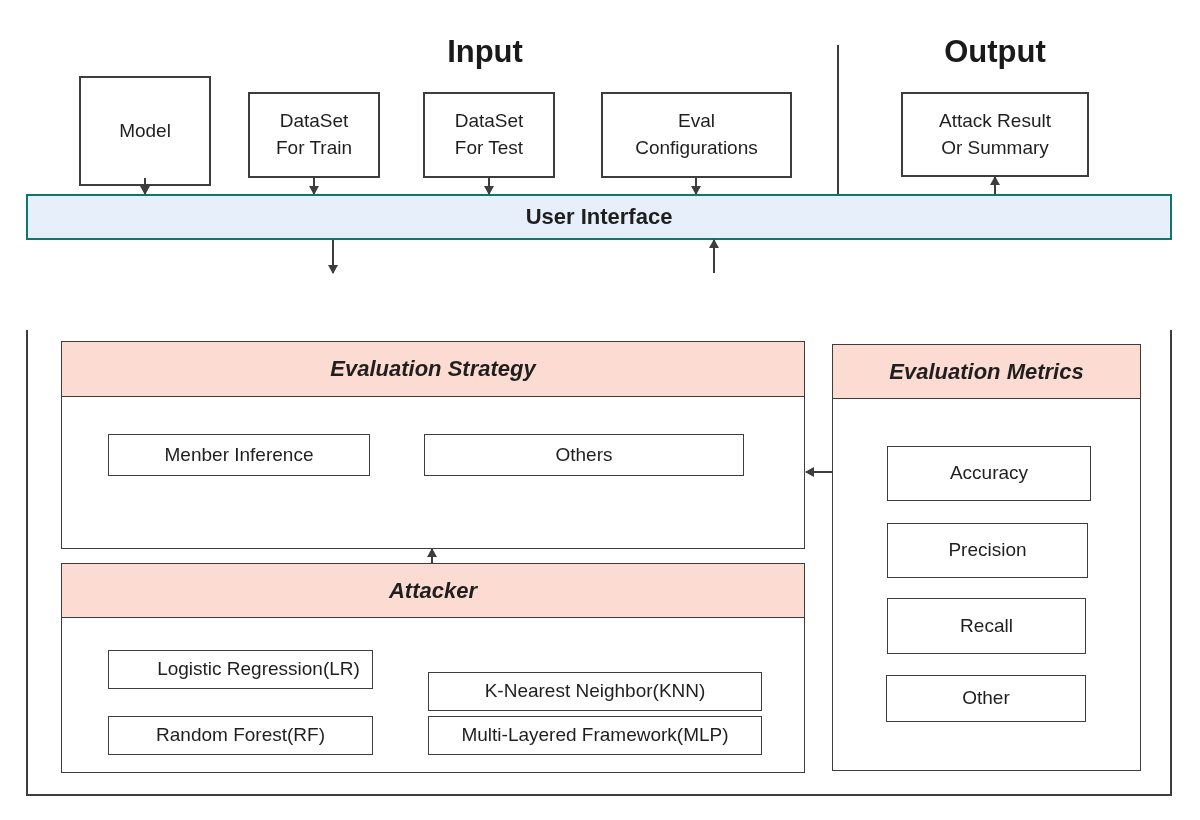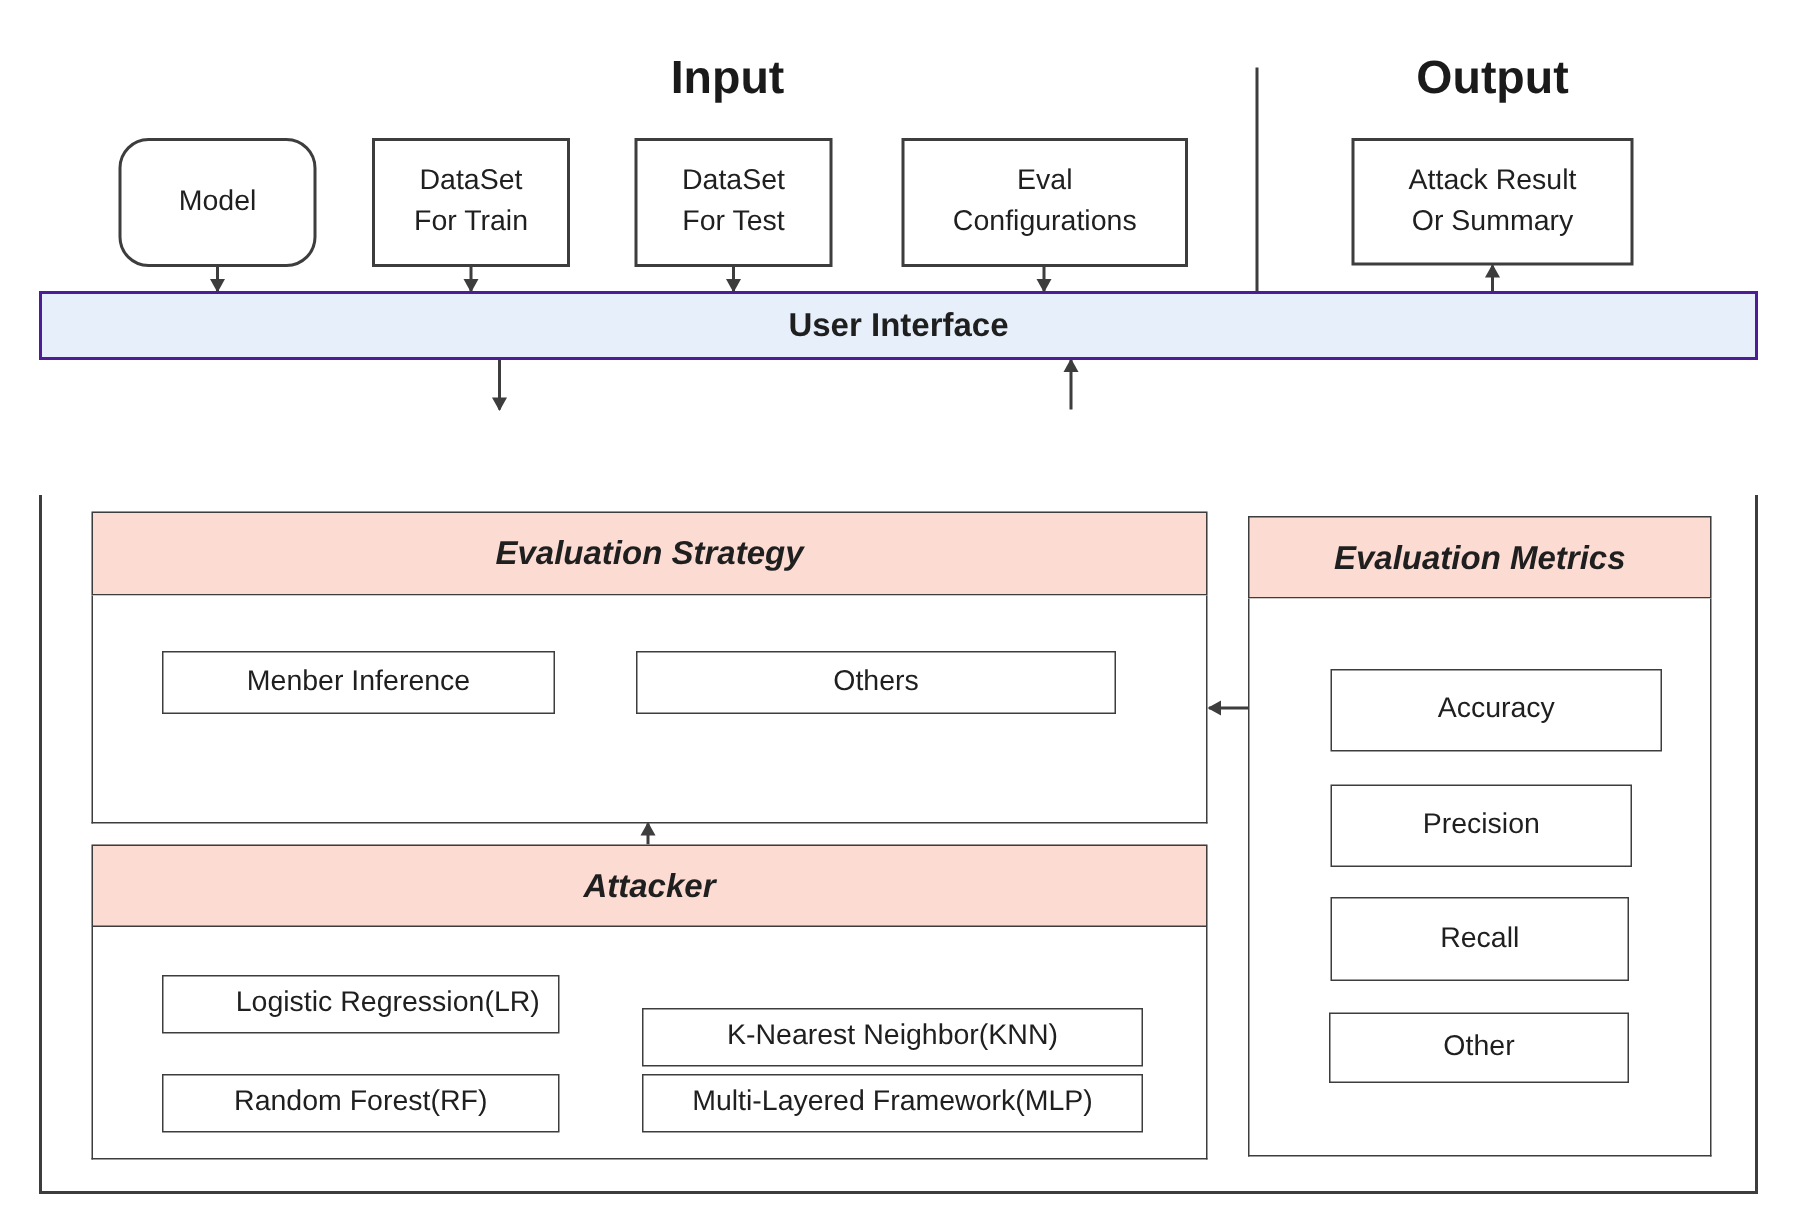--- a/index.html
+++ b/index.html
@@ -10,21 +10,21 @@
   }
   .abs{position:absolute;box-sizing:border-box;}
   .title{font-size:31px;font-weight:bold;color:#1a1a1a;text-align:center;}
   .node{
     border:2px solid #3d3d3d;background:#ffffff;
     display:flex;align-items:center;justify-content:center;
     text-align:center;font-size:19px;line-height:1.4;white-space:pre-line;
   }
   .thin{border-width:1.5px;}
   .band{
-    border:2px solid #4c1d95;display:flex;align-items:center;justify-content:center;
+    border:2px solid #0f766e;display:flex;align-items:center;justify-content:center;
     font-weight:bold;
   }
   .ui-band{background:#e6effa;font-size:22px;}
   .fw-band{background:#f9a78b;font-size:24px;}
   .sec-head{background:#fcdcd2;border:1.5px solid #3d3d3d;font-size:22px;font-weight:bold;
     display:flex;align-items:center;justify-content:center;font-style:italic;}
   .sec-body{background:#ffffff;border:1.5px solid #3d3d3d;border-top:none;}
   .outer{border:2px solid #3d3d3d;background:transparent;}
   .vline{width:2px;background:#3d3d3d;}
   
@@ -42,21 +42,21 @@
 </head>
 <body>
 
 <div id="stage">
 
   <div class="abs title" style="left:390px;top:34px;width:190px;">Input</div>
   <div class="abs title" style="left:900px;top:34px;width:190px;">Output</div>
 
   <div class="abs vline" style="left:837px;top:45px;height:149px;"></div>
 
-  <div class="abs node" style="left:79px;top:92px;width:132px;height:86px;border-radius:20px;">Model</div>
+  <div class="abs node" style="left:79px;top:76px;width:132px;height:110px;">Model</div>
   <div class="abs node" style="left:248px;top:92px;width:132px;height:86px;">DataSet
 For Train</div>
   <div class="abs node" style="left:423px;top:92px;width:132px;height:86px;">DataSet
 For Test</div>
   <div class="abs node" style="left:601px;top:92px;width:191px;height:86px;">Eval
 Configurations</div>
 
   <div class="abs node" style="left:901px;top:92px;width:188px;height:85px;">Attack Result
 Or Summary</div>
 
@@ -121,18 +121,18 @@
 
   <div class="abs arrow-h" style="left:806px;top:466px;width:26px;">
     <div class="shaft"></div>
       <div class="head-left"></div>
     </div>
 
   <div class="abs sec-head" style="left:832px;top:344px;width:309px;height:55px;">
     <span>Evaluation Metrics</span>
   </div>
   <div class="abs sec-body" style="left:832px;top:399px;width:309px;height:372px;"></div>
-  <div class="abs node thin" style="left:887px;top:446px;width:221px;height:55px;">Accuracy</div>
+  <div class="abs node thin" style="left:887px;top:446px;width:204px;height:55px;">Accuracy</div>
   <div class="abs node thin" style="left:887px;top:523px;width:201px;height:55px;">Precision</div>
   <div class="abs node thin" style="left:887px;top:598px;width:199px;height:56px;">Recall</div>
   <div class="abs node thin" style="left:886px;top:675px;width:200px;height:47px;">Other</div>
 
 </div>
 
 </body></html>

